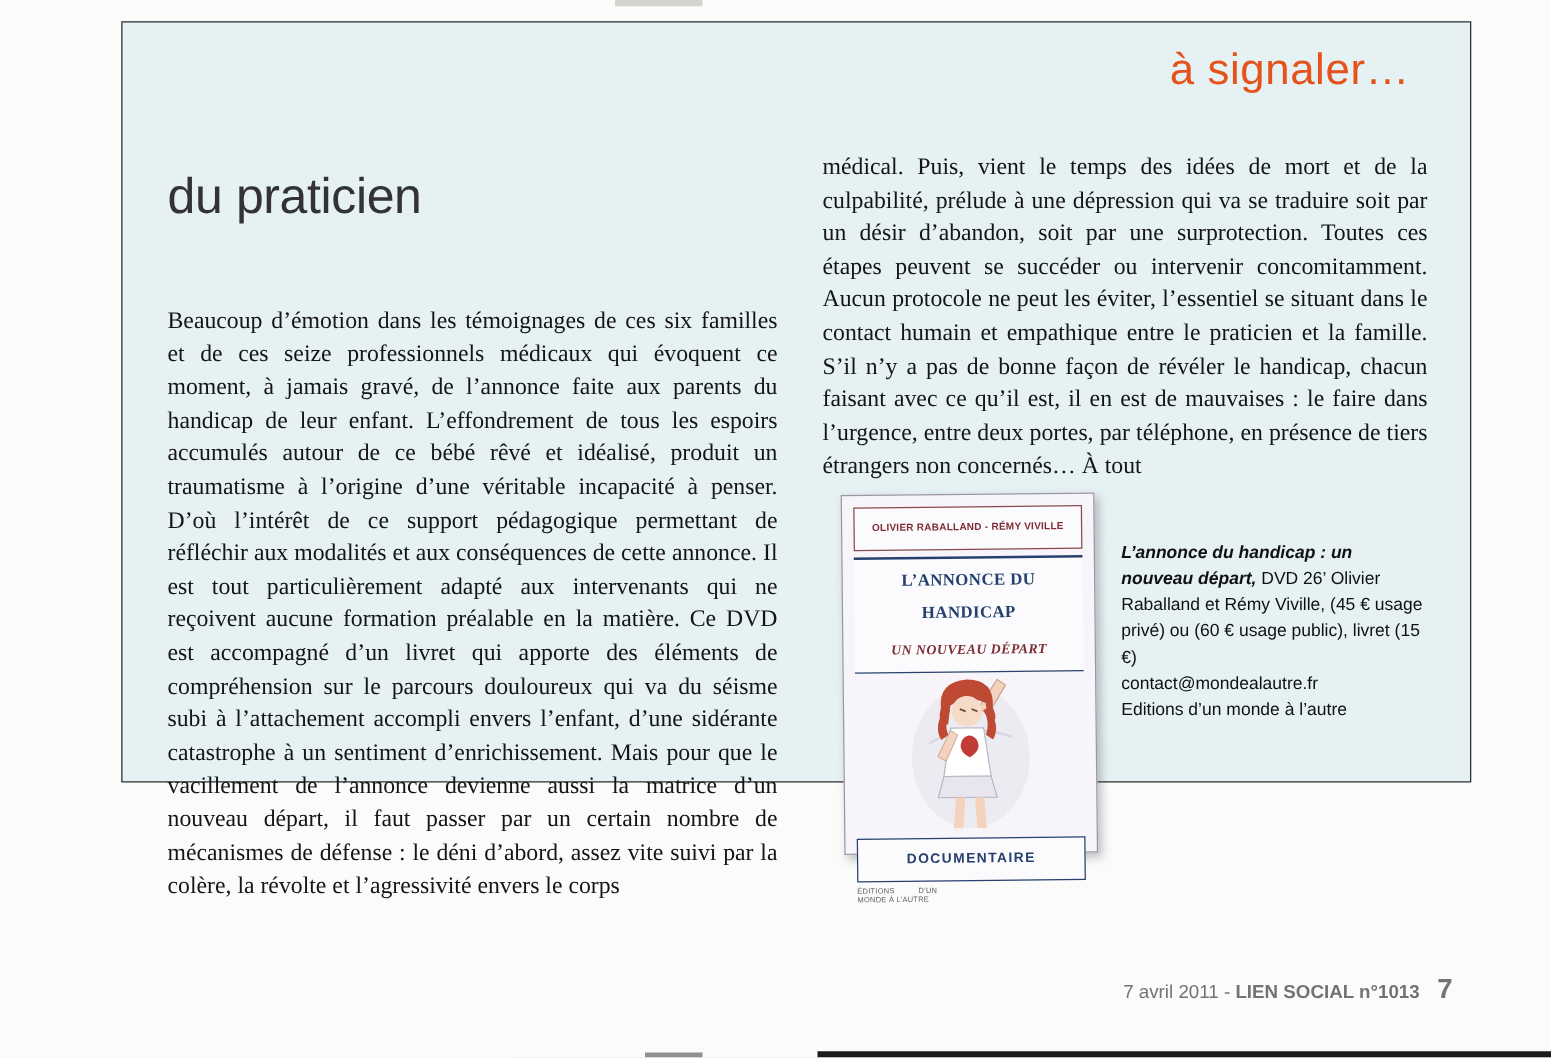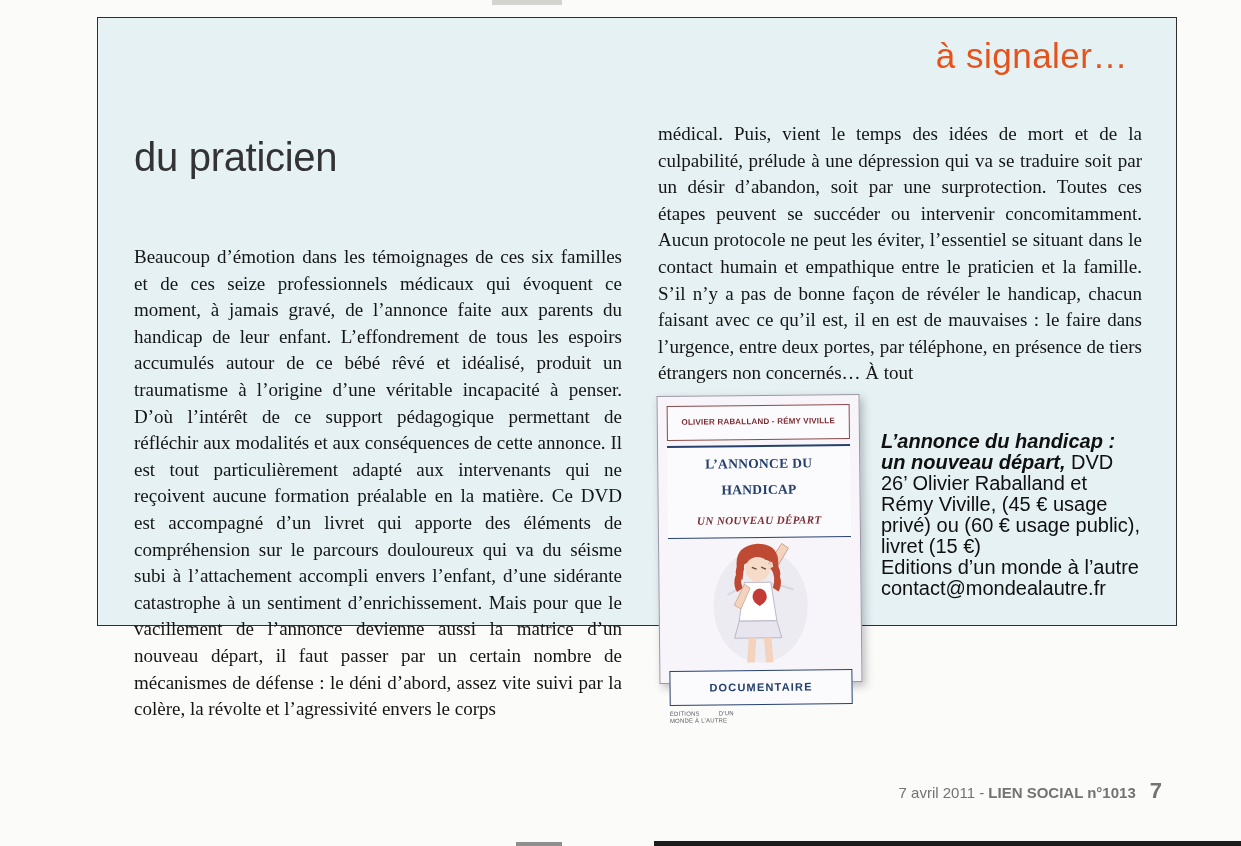--- a/index.html
+++ b/index.html
@@ -49,21 +49,21 @@
     color:#151515;
   }
   .col-left  { left:36px;  top:182px; width:488px;margin-top:44px; }
   .col-right { left:560px; top:103px; width:484px; }
   .col p { margin:0; }
 
   
   .dvd-wrap {
     float:left;
     width:205px;
-    margin:8px 18px 6px 0;
+    margin:8px 18px 6px 16px;
   }
   .dvd-cover {
     width:203px; height:288px;
     box-sizing:border-box;
     background:#f7f5fa;
     border:1px solid #9a97a3;
     box-shadow:3px 4px 8px rgba(60,60,75,.32);
     padding:9px 9px 7px 9px;
     display:flex; flex-direction:column;
     transform:rotate(-0.6deg);
@@ -121,21 +121,21 @@
     width:64px;
     margin-top:5px;
     text-transform:uppercase;
     letter-spacing:0.2px;
   }
 
   
   .caption {
     margin-top:44px;
     font-family:"Liberation Sans", sans-serif;
-    font-size:20px;
+    font-size:14px;
     line-height:21px;
     text-align:left;
     color:#101010;
   }
   .caption-title { font-weight:bold; font-style:italic; }
   .caption-line { display:block; }
 
   
   .footer {
     position:absolute;
@@ -203,22 +203,22 @@
           </svg>
         </div>
         <div class="dvd-genre">DOCUMENTAIRE</div>
         <div class="dvd-pub">Éditions d’un monde à l’autre</div>
       </div>
     </div>
 
 
     <div class="caption">
       <span class="caption-title">L’annonce du handicap : un nouveau départ,</span><span> DVD 26’ Olivier Raballand et Rémy Viville, (45 € usage privé) ou (60 € usage public), livret (15 €)</span>
+      <span class="caption-line">contact@mondealautre.fr</span>
       <span class="caption-line">Editions d’un monde à l’autre</span>
-      <span class="caption-line">contact@mondealautre.fr</span>
     </div>
   </div>
 
 </div>
 
 <div class="footer">
   <span>7 avril 2011 - </span><span class="journal">LIEN SOCIAL n°1013</span><span class="page-num">7</span>
 </div>
 
 <div class="scan-smudge-top"></div>

